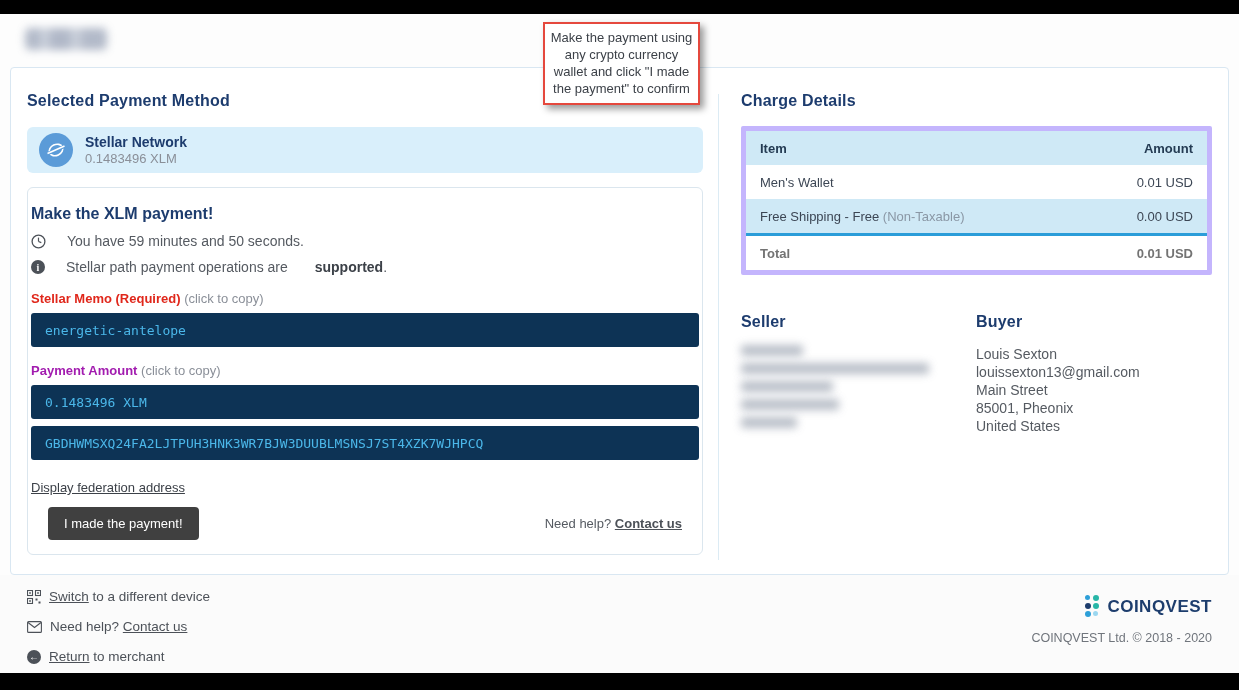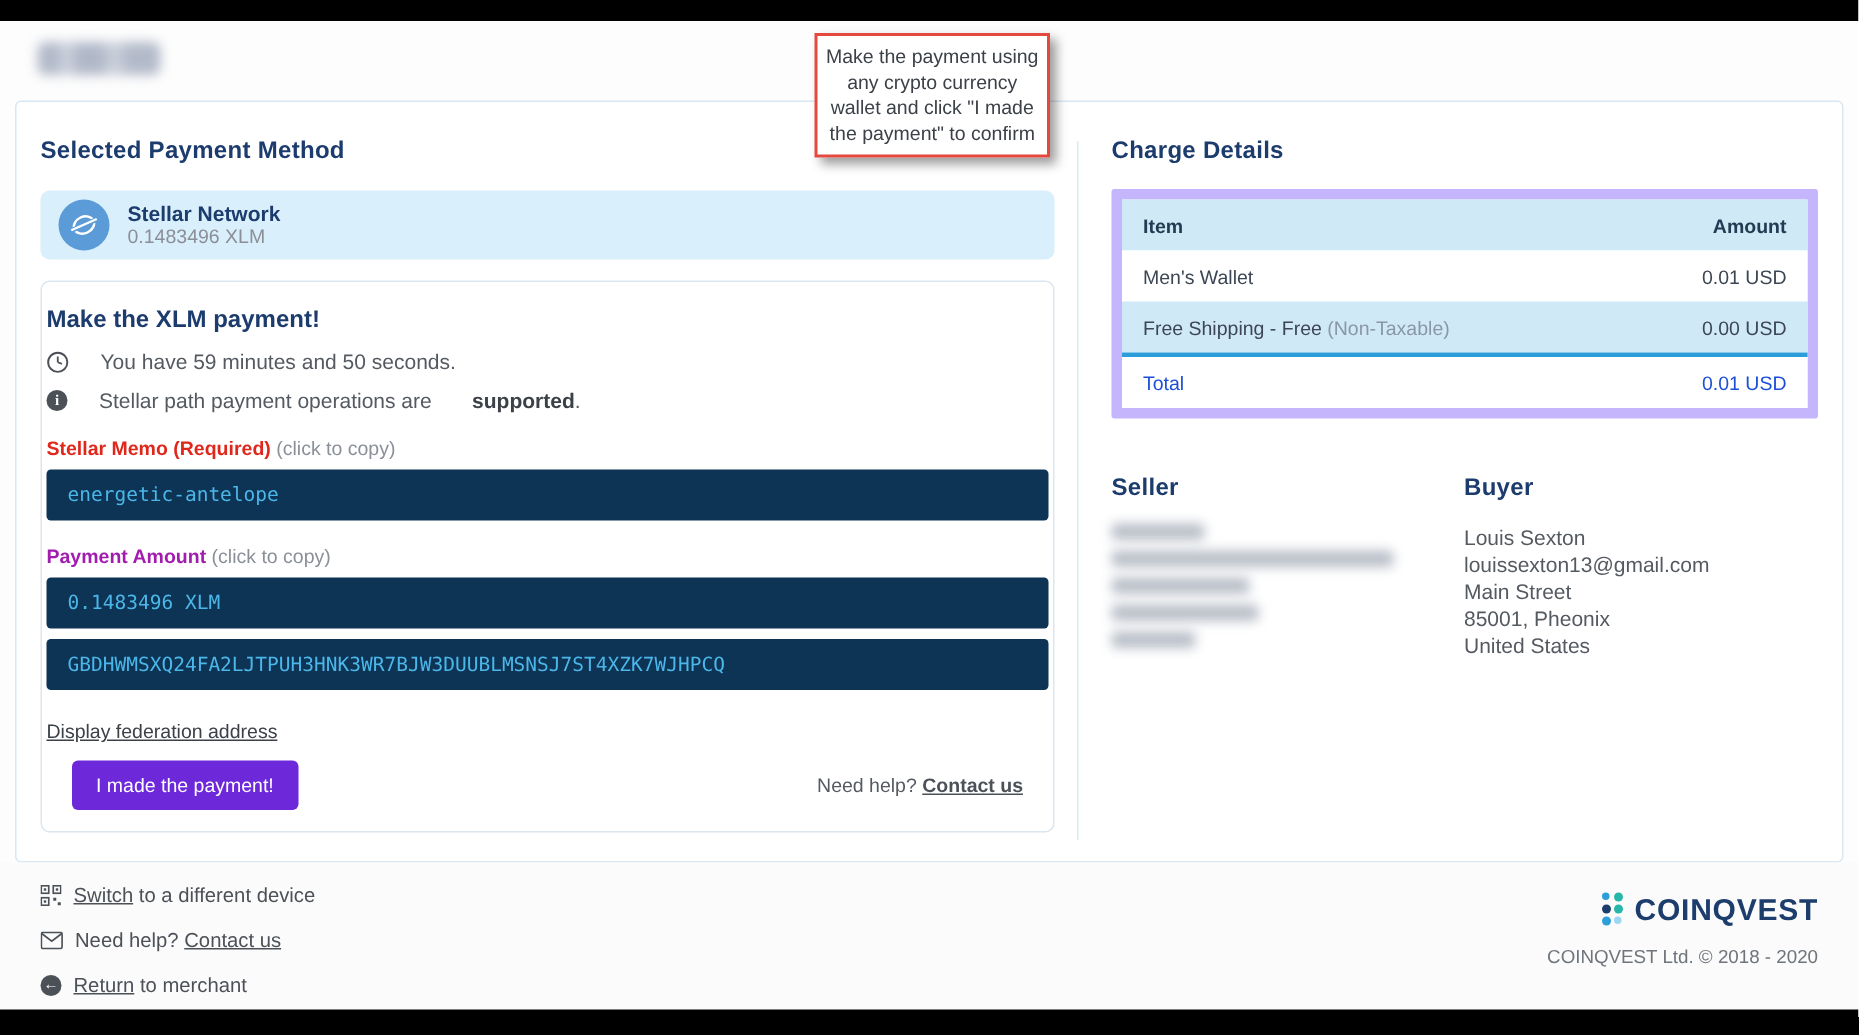--- a/index.html
+++ b/index.html
@@ -36,55 +36,55 @@
   .pay-line { margin-top:10px; font-size:14px; color:#555a61; display:flex; align-items:center; gap:21px; }
   .pay-line b { color:#3c4148;margin-left:23px; }
   .field-label { margin-top:16px; font-size:13px; }
   .label-strong { font-weight:bold; color:#a21caf; }
   .label-red { font-weight:bold; color:#e0271b; }
   .label-hint { color:#8a8f98; font-weight:normal; }
   .copy-field { margin-top:7px; height:34px; background:#0d3355; border-radius:3px; display:flex; align-items:center;
     padding-left:14px; font-family:"DejaVu Sans Mono", monospace; font-size:13px; color:#4bb7e9; cursor:pointer; }
   .federation-link { display:inline-block; margin-top:20px; font-size:13px; color:#3c4148; text-decoration:underline; cursor:pointer; }
   .pay-actions { position:absolute; left:20px; right:20px; bottom:14px; display:flex; align-items:center; justify-content:space-between; }
-  .confirm-btn { background:#6d28d9; color:#fff; border:none; border-radius:4px; font-size:13px; padding:9px 16px;
+  .confirm-btn { background:#404040; color:#fff; border:none; border-radius:4px; font-size:13px; padding:9px 16px;
     font-family:"Liberation Sans", sans-serif; cursor:pointer; }
   .need-help { font-size:13px; color:#555a61; }
   .need-help a { color:#4c5158; font-weight:bold; text-decoration:underline; cursor:pointer; }
 
   
   .right-col { position:absolute; left:730px; top:0; width:471px; }
   .right-col .section-title { margin-top:24px; }
-  .charge-table { margin-top:16px; width:471px; font-size:13px; border:7px solid #c4b5fd; border-radius:2px; }
+  .charge-table { margin-top:16px; width:471px; font-size:13px; border:5px solid #c4b5fd; border-radius:2px; }
   .ct-row { height:34px; display:flex; align-items:center; justify-content:space-between; padding:0 14px; background:#fff; color:#3c4654; }
   .ct-row.head { background:#cfe9f6; font-weight:bold; color:#243b53; }
   .ct-row.alt { background:#cfe9f6; }
   .ct-row .note { color:#8a97a5; }
   .ct-total-sep { height:3px; background:#2b9dd9; }
-  .ct-row.total { font-weight:normal; color:#1d4ed8;gap:12px; }
+  .ct-row.total { font-weight:bold; color:#737373;gap:12px; }
 
   .parties { display:flex; margin-top:14px; }
   .party { width:235px; }
   .party h2 { font-size:16px; }
   .party-lines { margin-top:14px; font-size:14px; color:#555a61; line-height:18px; list-style:none; }
   .blur-line { height:11px; margin-bottom:7px; background:#a7aeba; border-radius:3px; filter:blur(4px); opacity:.8; }
 
   
   .tooltip { position:absolute; left:543px; top:8px; width:157px; background:#fff; border:2px solid #e5483d;
     padding:5px 4px 6px; text-align:center; font-size:13px; line-height:17px; color:#3c4148;
     box-shadow:4px 4px 7px rgba(0,0,0,.4); z-index:5; }
 
   
   .footer { position:absolute; left:0; top:561px; width:1239px; height:98px; background:#fbfbfb; }
   .footer-links { position:absolute; left:27px; top:14px; }
   .f-link { display:flex; align-items:center; gap:8px; font-size:13.5px; color:#4c5158; margin-bottom:15px; height:15px; }
   .f-link .u { text-decoration:underline; cursor:pointer; }
   .brand { position:absolute; right:27px; top:20px; text-align:right; }
   .brand-row { display:flex; align-items:center; justify-content:flex-end; gap:6px; }
-  .brand-name { font-size:20px; font-weight:bold; color:#1d3d6d; letter-spacing:.5px; }
+  .brand-name { font-size:17px; font-weight:bold; color:#1d3d6d; letter-spacing:.5px; }
   .dots { display:grid; grid-template-columns:8px 8px; grid-template-rows:8px 8px 8px; width:16px; }
   .dot { width:6px; height:6px; border-radius:50%; }
   .d1 { background:#27b6a7; } .d2 { background:#2d9fd8; width:5px; height:5px; }
   .d3 { background:#1d3d6d; } .d4 { background:#27b6a7; }
   .d5 { background:#2d9fd8; } .d6 { background:#9bd7f0; width:5px; height:5px; }
   .copyright { margin-top:12px; font-size:12.5px; color:#70757c; }
 
   .icon-circle-info { display:inline-flex; width:14px; height:14px; border-radius:50%; background:#4c5158; color:#fff;
     font-size:10px; font-weight:bold; align-items:center; justify-content:center; font-family:"Liberation Serif", serif; }
   .icon-circle-return { display:inline-flex; width:14px; height:14px; border-radius:50%; background:#4c5158; color:#fff;

